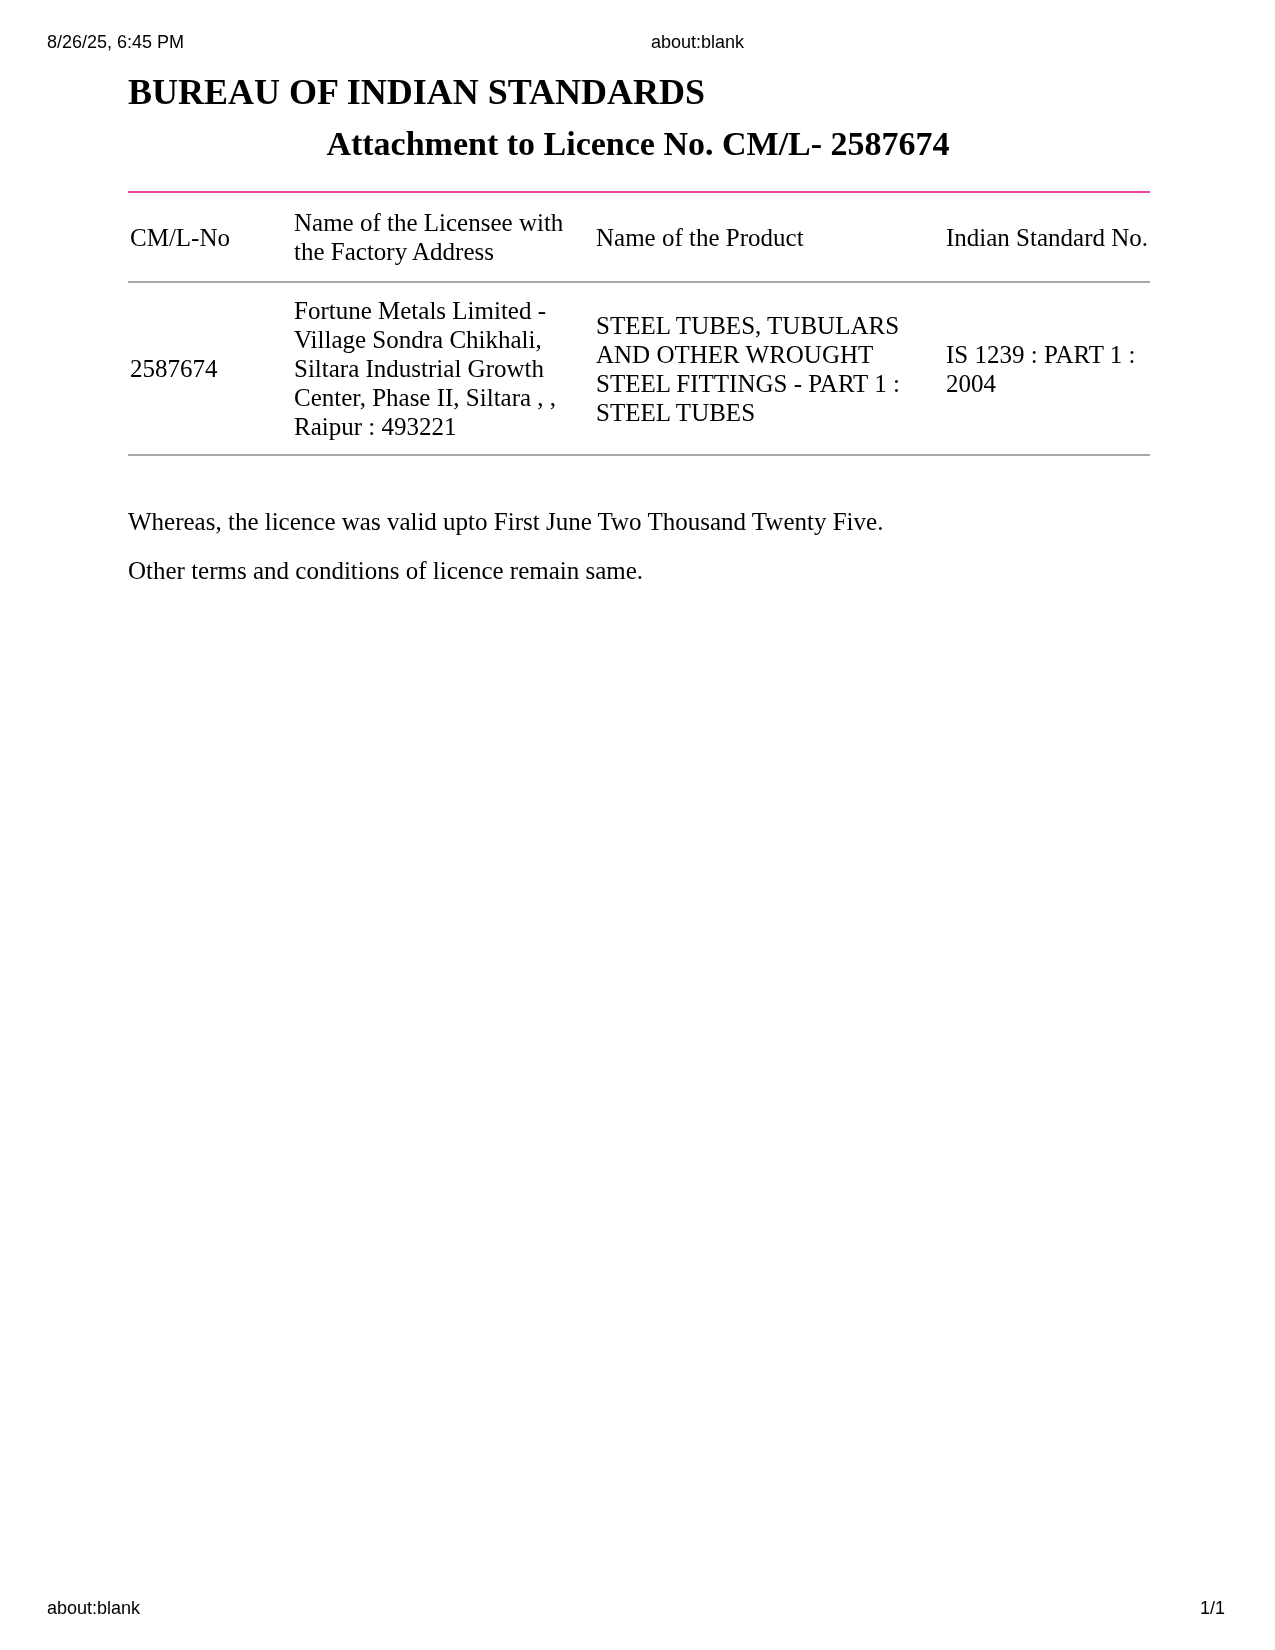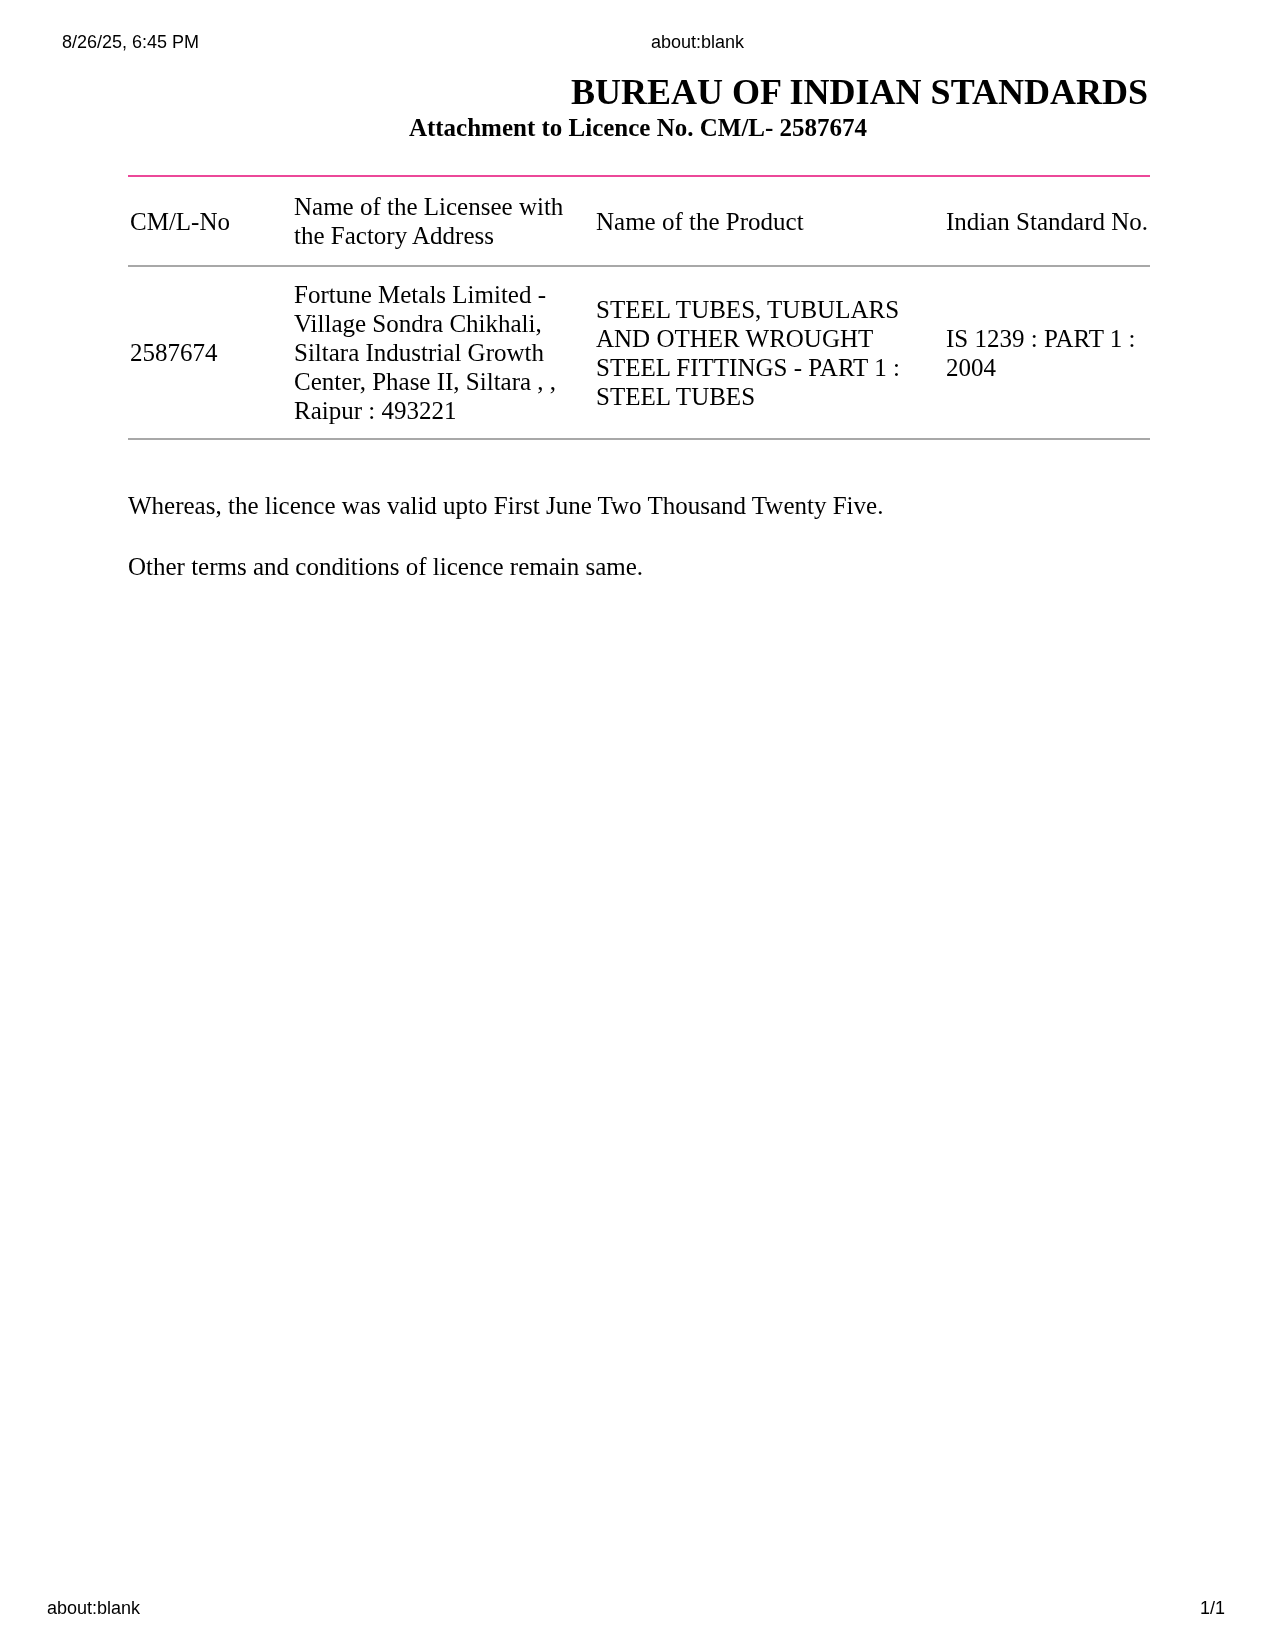--- a/index.html
+++ b/index.html
@@ -23,21 +23,21 @@
     top: 32px;
     left: 47px;
     right: 47px;
     font-family: "Liberation Sans", sans-serif;
     font-size: 18px;
     line-height: 20px;
     color: #000000;
   }
   .print-header .datetime {
     position: absolute;
-    left: 15px;
+    left: 0;
     top: 0;
   }
   .print-header .doc-title {
     position: absolute;
     left: 120px;
     right: 0;
     top: 0;
     text-align: center;
   }
   .print-footer {
@@ -54,26 +54,26 @@
   
   .content {
     margin: 0 127px 0 128px; 
     padding-top: 72px;
   }
   h1.doc-main-title {
     margin: 0;
     font-size: 36px;
     line-height: 41px;
     font-weight: bold;
-    text-align: right;
+    text-align: left;
     letter-spacing: 0px;
   }
   .subtitle {
-    margin-top: 0;
-    font-size: 25px;
+    margin-top: 16px;
+    font-size: 34px;
     line-height: 29px;
     font-weight: bold;
     text-align: center;
   }
   table.licence-table {
     margin-top: 33px;
     width: 1022px;
     border-collapse: collapse;
     table-layout: fixed;
   }
@@ -112,21 +112,21 @@
     text-align: center;
   }
   p.body-para {
     font-size: 25px;
     line-height: 29px;
     margin: 0;
     font-family: Liberation Serif, serif;
   }
   p.para-1 { margin-top: 51px; }
   p.para-2 { margin-top: 30px; }
-  p.para-3 { margin-top: 32px; }
+  p.para-3 { margin-top: 20px; }
   p.signature { margin-top: 100px; font-size: 25px; line-height: 29px; }
 </style>
 </head>
 <body>
 
 <div class="page">
 
   <div class="print-header">
     <span class="datetime">8/26/25, 6:45 PM</span>
     <span class="doc-title">about:blank</span>

